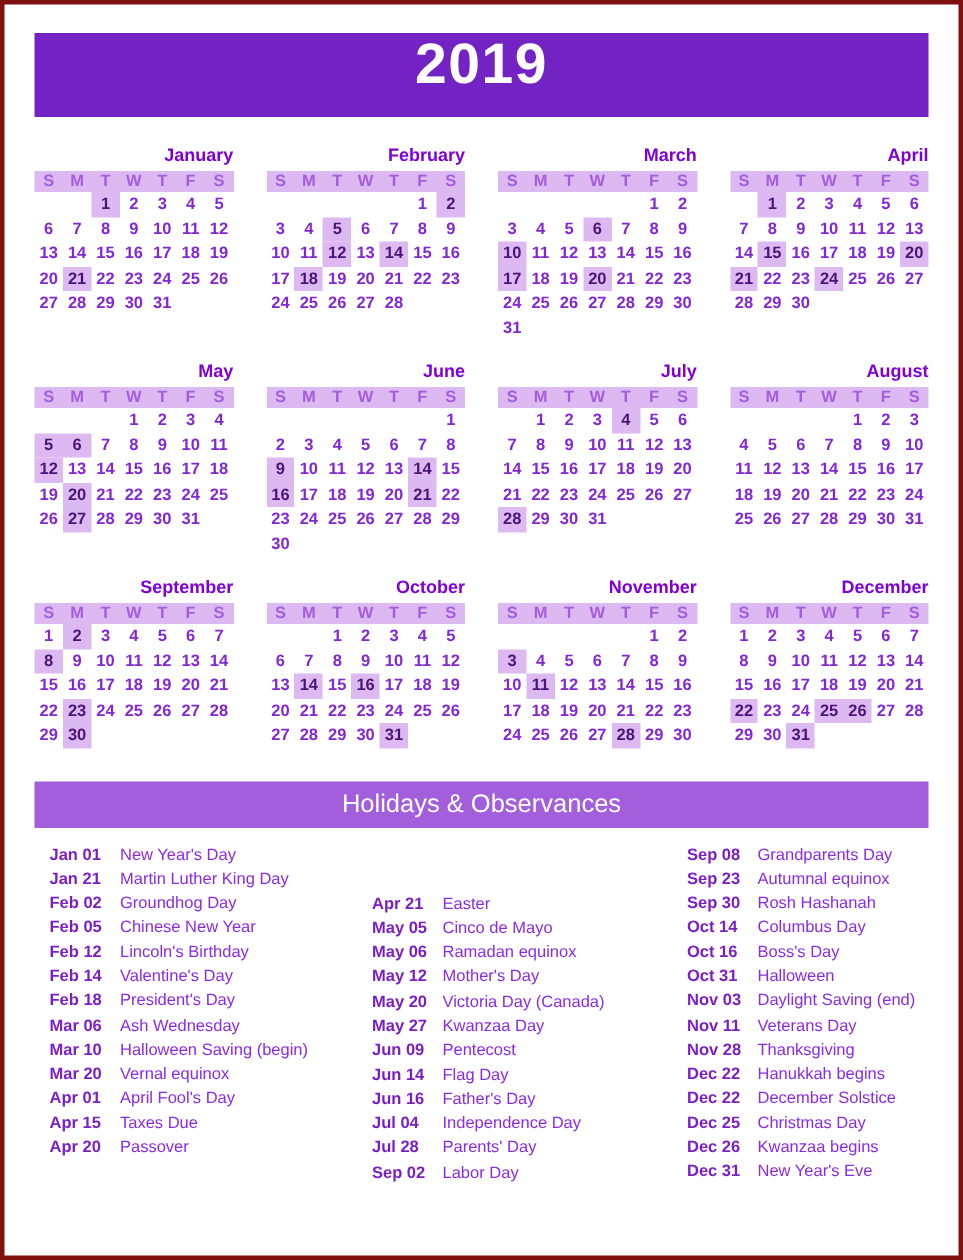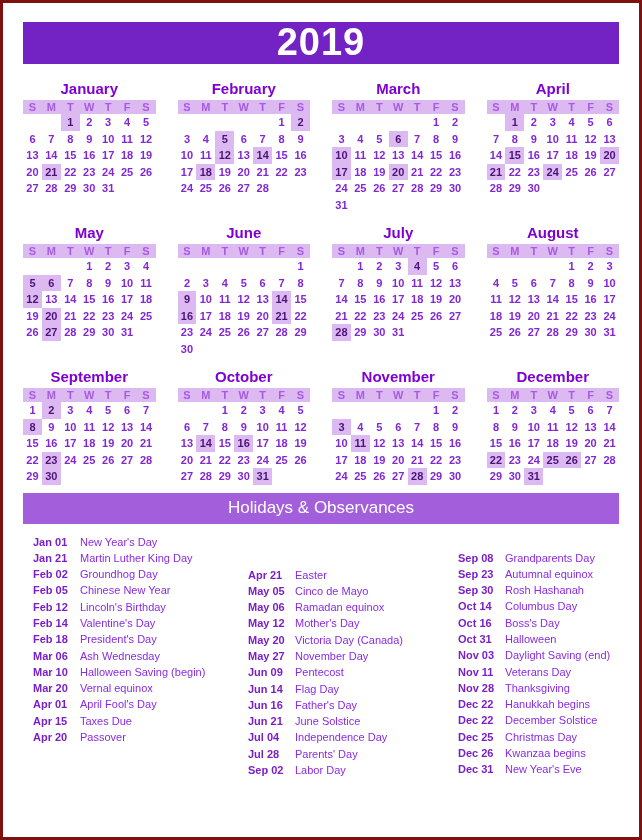--- a/index.html
+++ b/index.html
@@ -3,53 +3,53 @@
 <meta charset="utf-8">
 <style>
   html, body { margin: 0; padding: 0; background: #ffffff; }
   .page {
     width: 642px; height: 840px; box-sizing: border-box;
     border: 3px solid #7F1010; background: #ffffff;
     padding: 19px 20px; overflow: hidden;
     font-family: "Liberation Sans", sans-serif;
   }
   .year-banner {
-    background: #7323C4; height: 42px;
-    display: flex; align-items: flex-end; justify-content: center;
+    background: #7323C4; height: 56px;
+    display: flex; align-items: flex-start; justify-content: center;
   }
   .year-banner .year-text { color: #ffffff; font-size: 38px; font-weight: bold; letter-spacing: 1px; }
   .months-grid {
     margin-top: 16px;
     display: grid; grid-template-columns: repeat(4, 1fr);
     column-gap: 22px; row-gap: 11px;
   }
   .month-title {
-    text-align: center; color: #7E00D2; font-weight: bold;
-    font-size: 15px; height: 18px; line-height: 18px;
+    text-align: right; color: #7E00D2; font-weight: bold;
+    font-size: 12px; height: 18px; line-height: 18px;
   }
   .weekrow {
     background: #DDB9F2; display: grid; grid-template-columns: repeat(7, 1fr);
     height: 14px; align-items: center; margin-top: 2px;
   }
   .wd { text-align: center; color: #A55CE0; font-size: 11px; font-weight: bold; }
   .days { display: grid; grid-template-columns: repeat(7, 1fr); }
   .day {
     text-align: center; font-size: 11px; font-weight: bold;
     color: #8327D3; height: 16.5px; line-height: 16.5px;
   }
   .day.hl { background: #DDB9F2; color: #4B1378; }
   .holidays-banner {
-    margin-top: 8px; background: #A35EDB; height: 31px;
+    margin-top: 22px; background: #A35EDB; height: 31px;
     display: flex; align-items: center; justify-content: center;
   }
   .holidays-banner .holidays-title { color: #ffffff; font-size: 17px; }
   .holidays-list { margin-top: 10px; display: flex; padding-left: 10px; }
   .hcol:nth-child(1) { width: 215px; }
   .hcol:nth-child(2) { width: 210px; margin-top: 33px; }
-  .hcol:nth-child(3) { flex: 1; margin-top: 16px; }
+  .hcol:nth-child(3) { flex: 1; }
   .hrow { height: 16.3px; line-height: 16.3px; font-size: 11px; white-space: nowrap; }
   .hdate { display: inline-block; width: 47px; font-weight: bold; color: #7B1FC4; }
   .hname { color: #8A2BE2; }
 </style>
 </head>
 <body>
 
 <div class="page">
   <div class="year-banner">
     <span class="year-text">2019</span>
@@ -644,25 +644,24 @@
         <div class="hrow"><span class="hdate">Apr 01</span><span class="hname">April Fool's Day</span></div>
         <div class="hrow"><span class="hdate">Apr 15</span><span class="hname">Taxes Due</span></div>
         <div class="hrow"><span class="hdate">Apr 20</span><span class="hname">Passover</span></div>
       </div>
       <div class="hcol">
         <div class="hrow"><span class="hdate">Apr 21</span><span class="hname">Easter</span></div>
         <div class="hrow"><span class="hdate">May 05</span><span class="hname">Cinco de Mayo</span></div>
         <div class="hrow"><span class="hdate">May 06</span><span class="hname">Ramadan equinox</span></div>
         <div class="hrow"><span class="hdate">May 12</span><span class="hname">Mother's Day</span></div>
         <div class="hrow"><span class="hdate">May 20</span><span class="hname">Victoria Day (Canada)</span></div>
-        <div class="hrow"><span class="hdate">May 27</span><span class="hname">November Day</span></div>
+        <div class="hrow"><span class="hdate">May 27</span><span class="hname">Kwanzaa Day</span></div>
         <div class="hrow"><span class="hdate">Jun 09</span><span class="hname">Pentecost</span></div>
         <div class="hrow"><span class="hdate">Jun 14</span><span class="hname">Flag Day</span></div>
         <div class="hrow"><span class="hdate">Jun 16</span><span class="hname">Father's Day</span></div>
-        <div class="hrow"><span class="hdate">Jun 21</span><span class="hname">June Solstice</span></div>
         <div class="hrow"><span class="hdate">Jul 04</span><span class="hname">Independence Day</span></div>
         <div class="hrow"><span class="hdate">Jul 28</span><span class="hname">Parents' Day</span></div>
         <div class="hrow"><span class="hdate">Sep 02</span><span class="hname">Labor Day</span></div>
       </div>
       <div class="hcol">
         <div class="hrow"><span class="hdate">Sep 08</span><span class="hname">Grandparents Day</span></div>
         <div class="hrow"><span class="hdate">Sep 23</span><span class="hname">Autumnal equinox</span></div>
         <div class="hrow"><span class="hdate">Sep 30</span><span class="hname">Rosh Hashanah</span></div>
         <div class="hrow"><span class="hdate">Oct 14</span><span class="hname">Columbus Day</span></div>
         <div class="hrow"><span class="hdate">Oct 16</span><span class="hname">Boss's Day</span></div>

